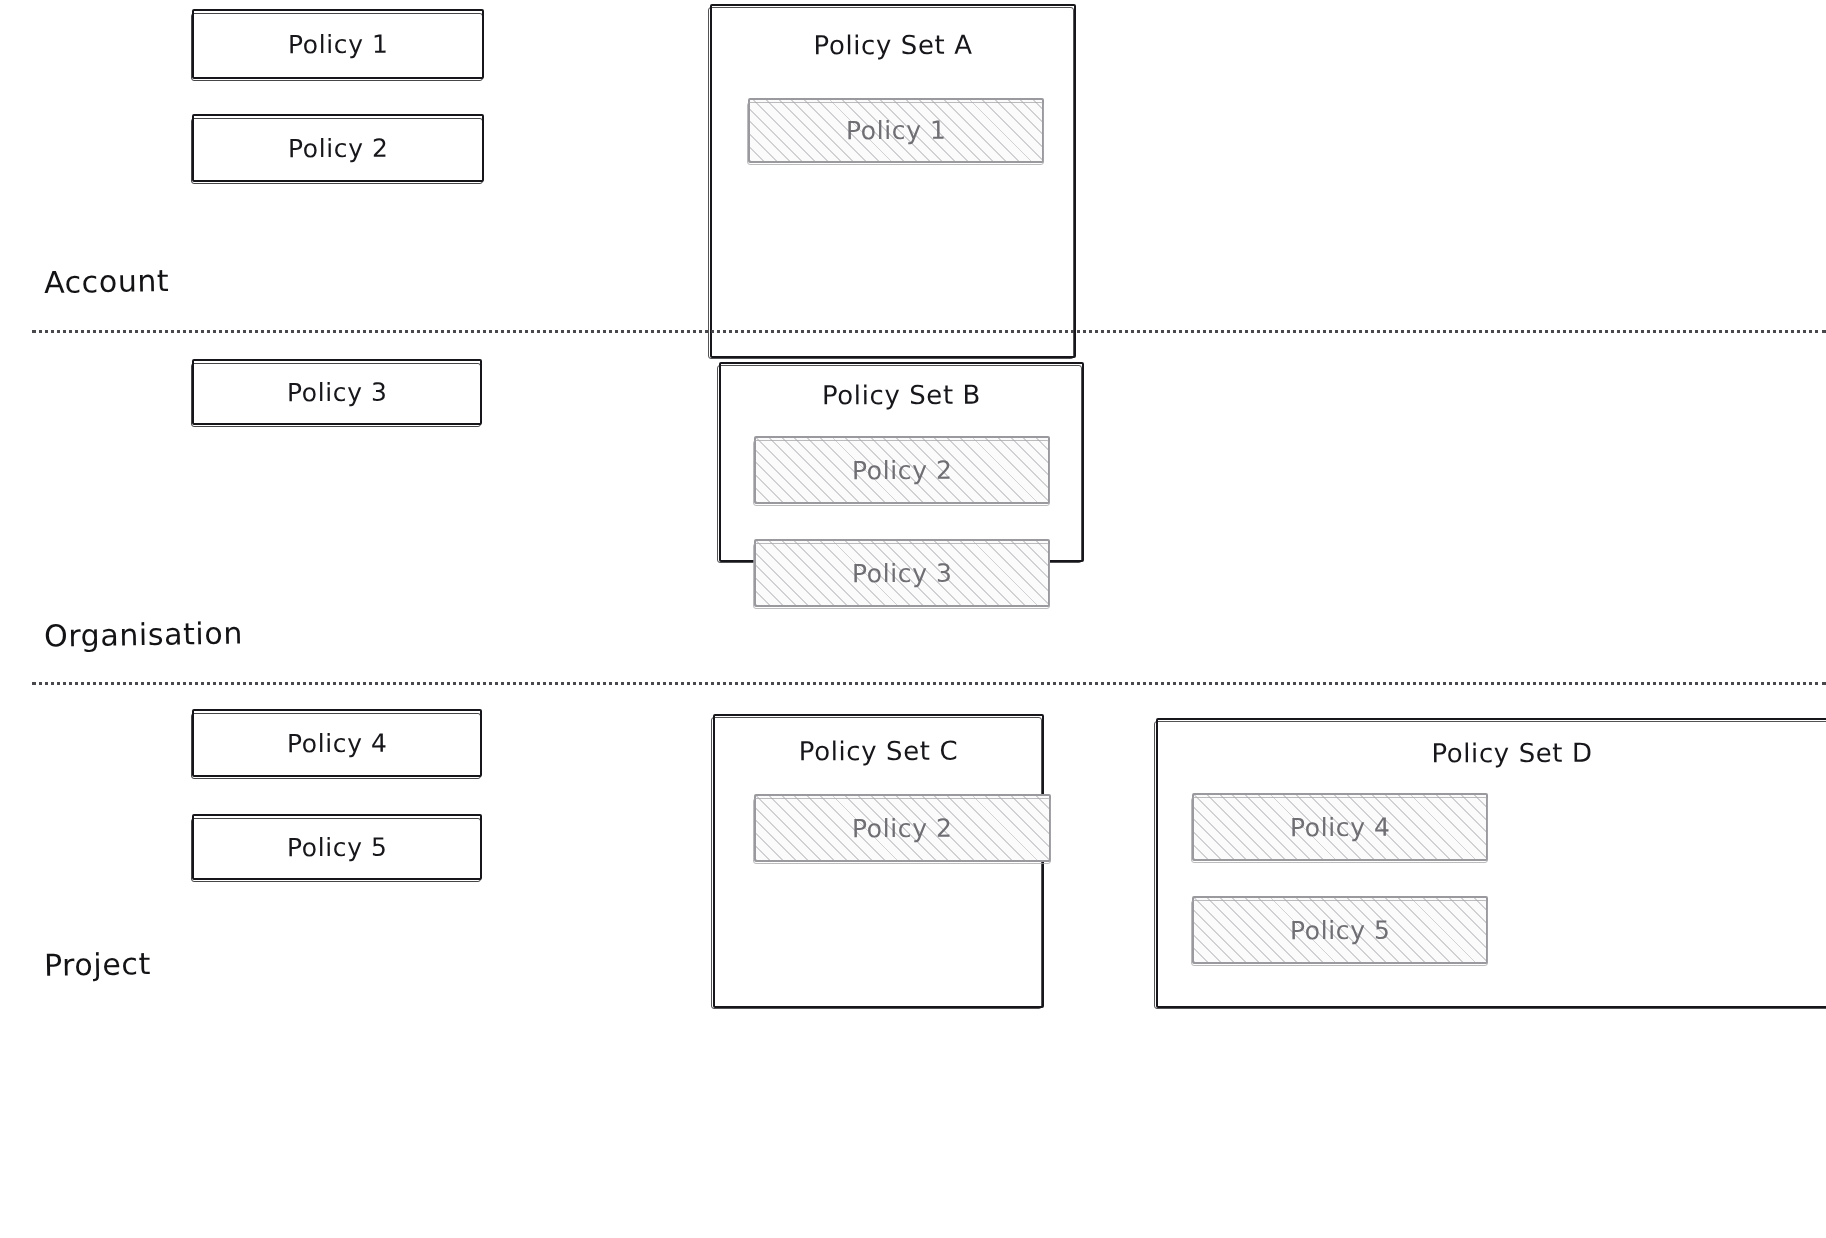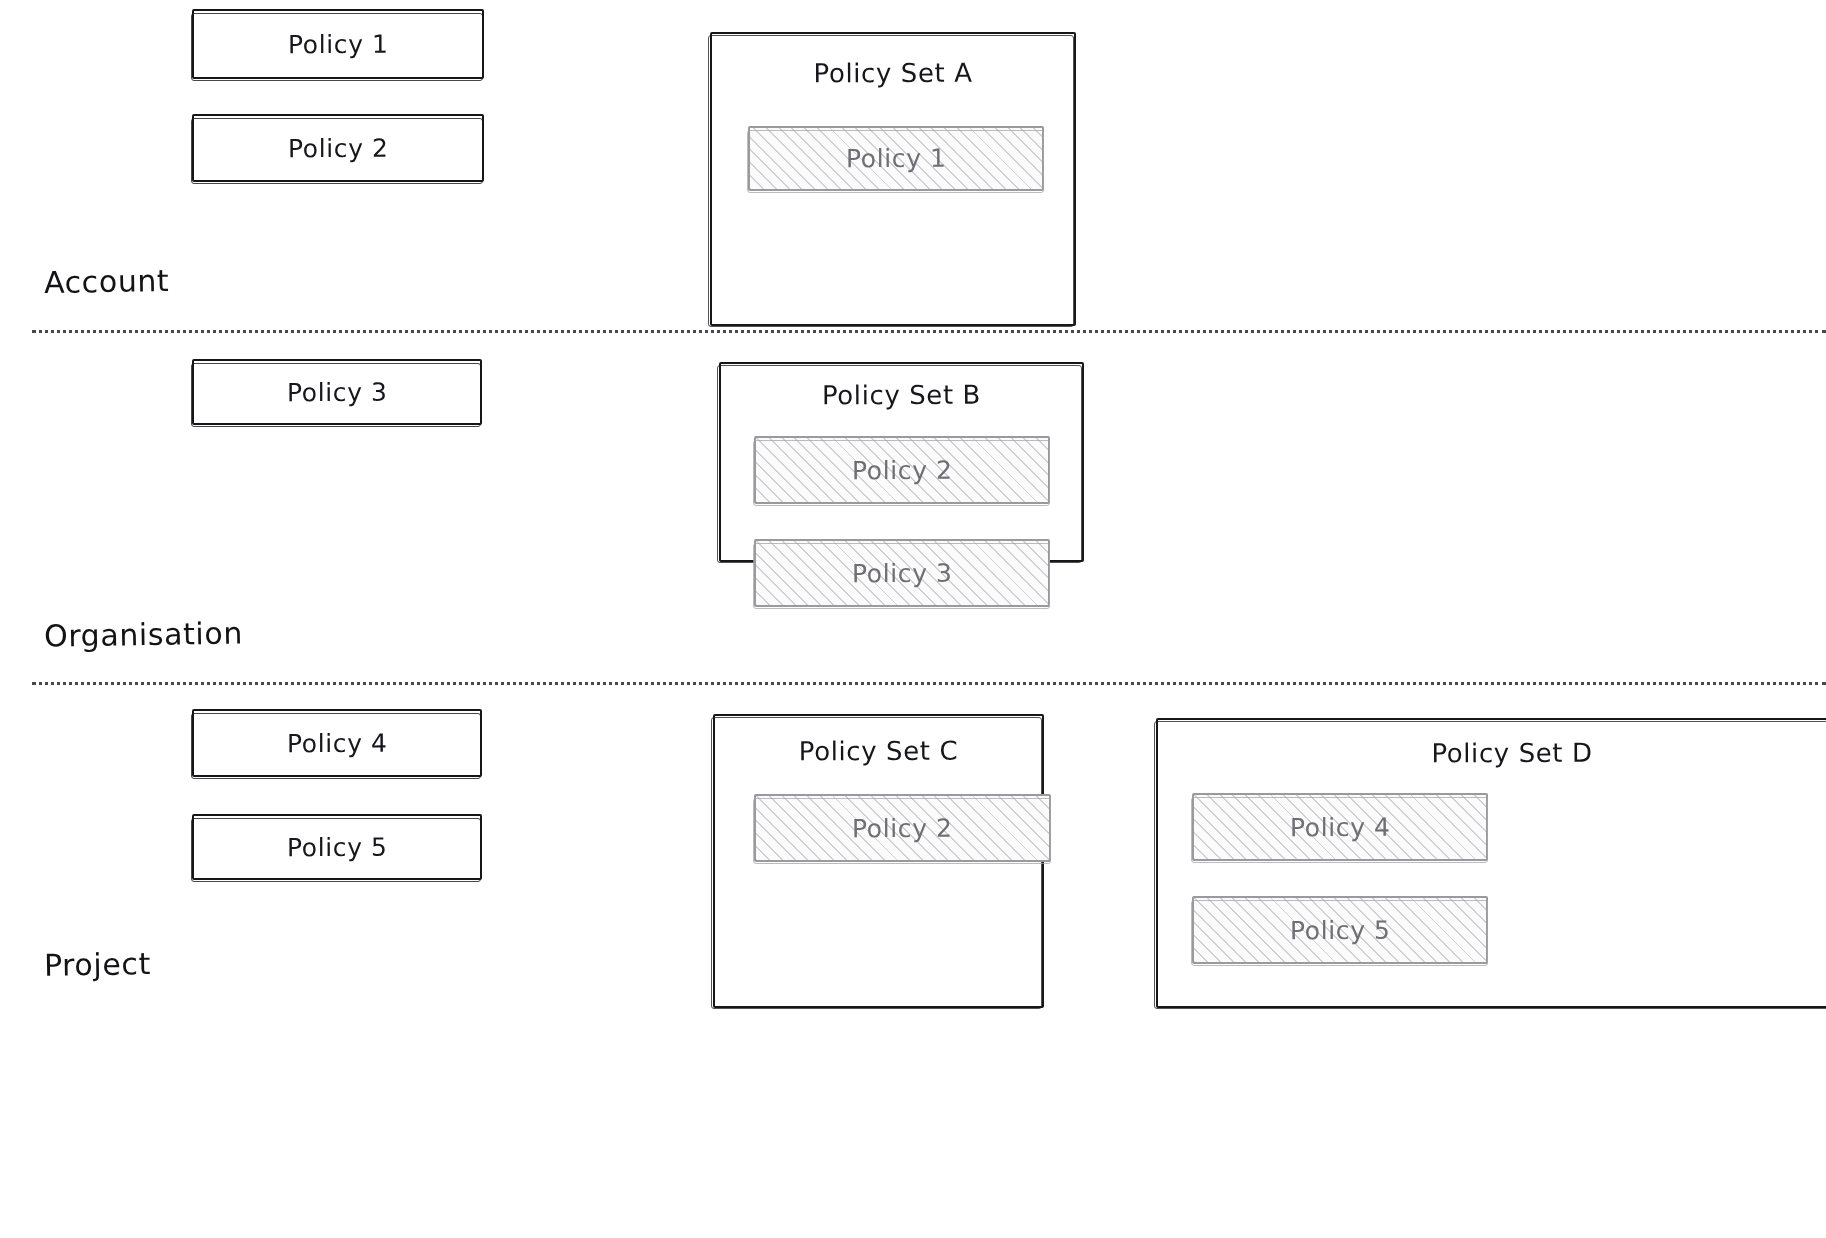--- a/index.html
+++ b/index.html
@@ -142,21 +142,21 @@
 <div id="canvas">
 
   <div class="policy-chip" style="left:192px; top:9px; width:292px; height:70px;">
     <span class="hand t-chip lbl">Policy 1</span>
   </div>
 
   <div class="policy-chip" style="left:192px; top:114px; width:292px; height:68px;">
     <span class="hand t-chip lbl">Policy 2</span>
   </div>
 
-  <div class="policy-set" style="left:710px; top:32px; width:366px; height:294px;">
+  <div class="policy-set" style="left:710px; top:4px; width:366px; height:354px;">
     <div class="set-title hand t-settitle" style="top:24px;">Policy Set A</div>
     <div class="hatched" style="left:36px; top:92px; width:296px; height:65px;">
       <span class="hand t-hatch lbl">Policy 1</span>
     </div>
   </div>
 
   <div class="t-section hand" style="left:44px; top:264px;">Account</div>
 
   <div class="separator" style="left:32px; top:330px; width:1794px;"></div>
 

